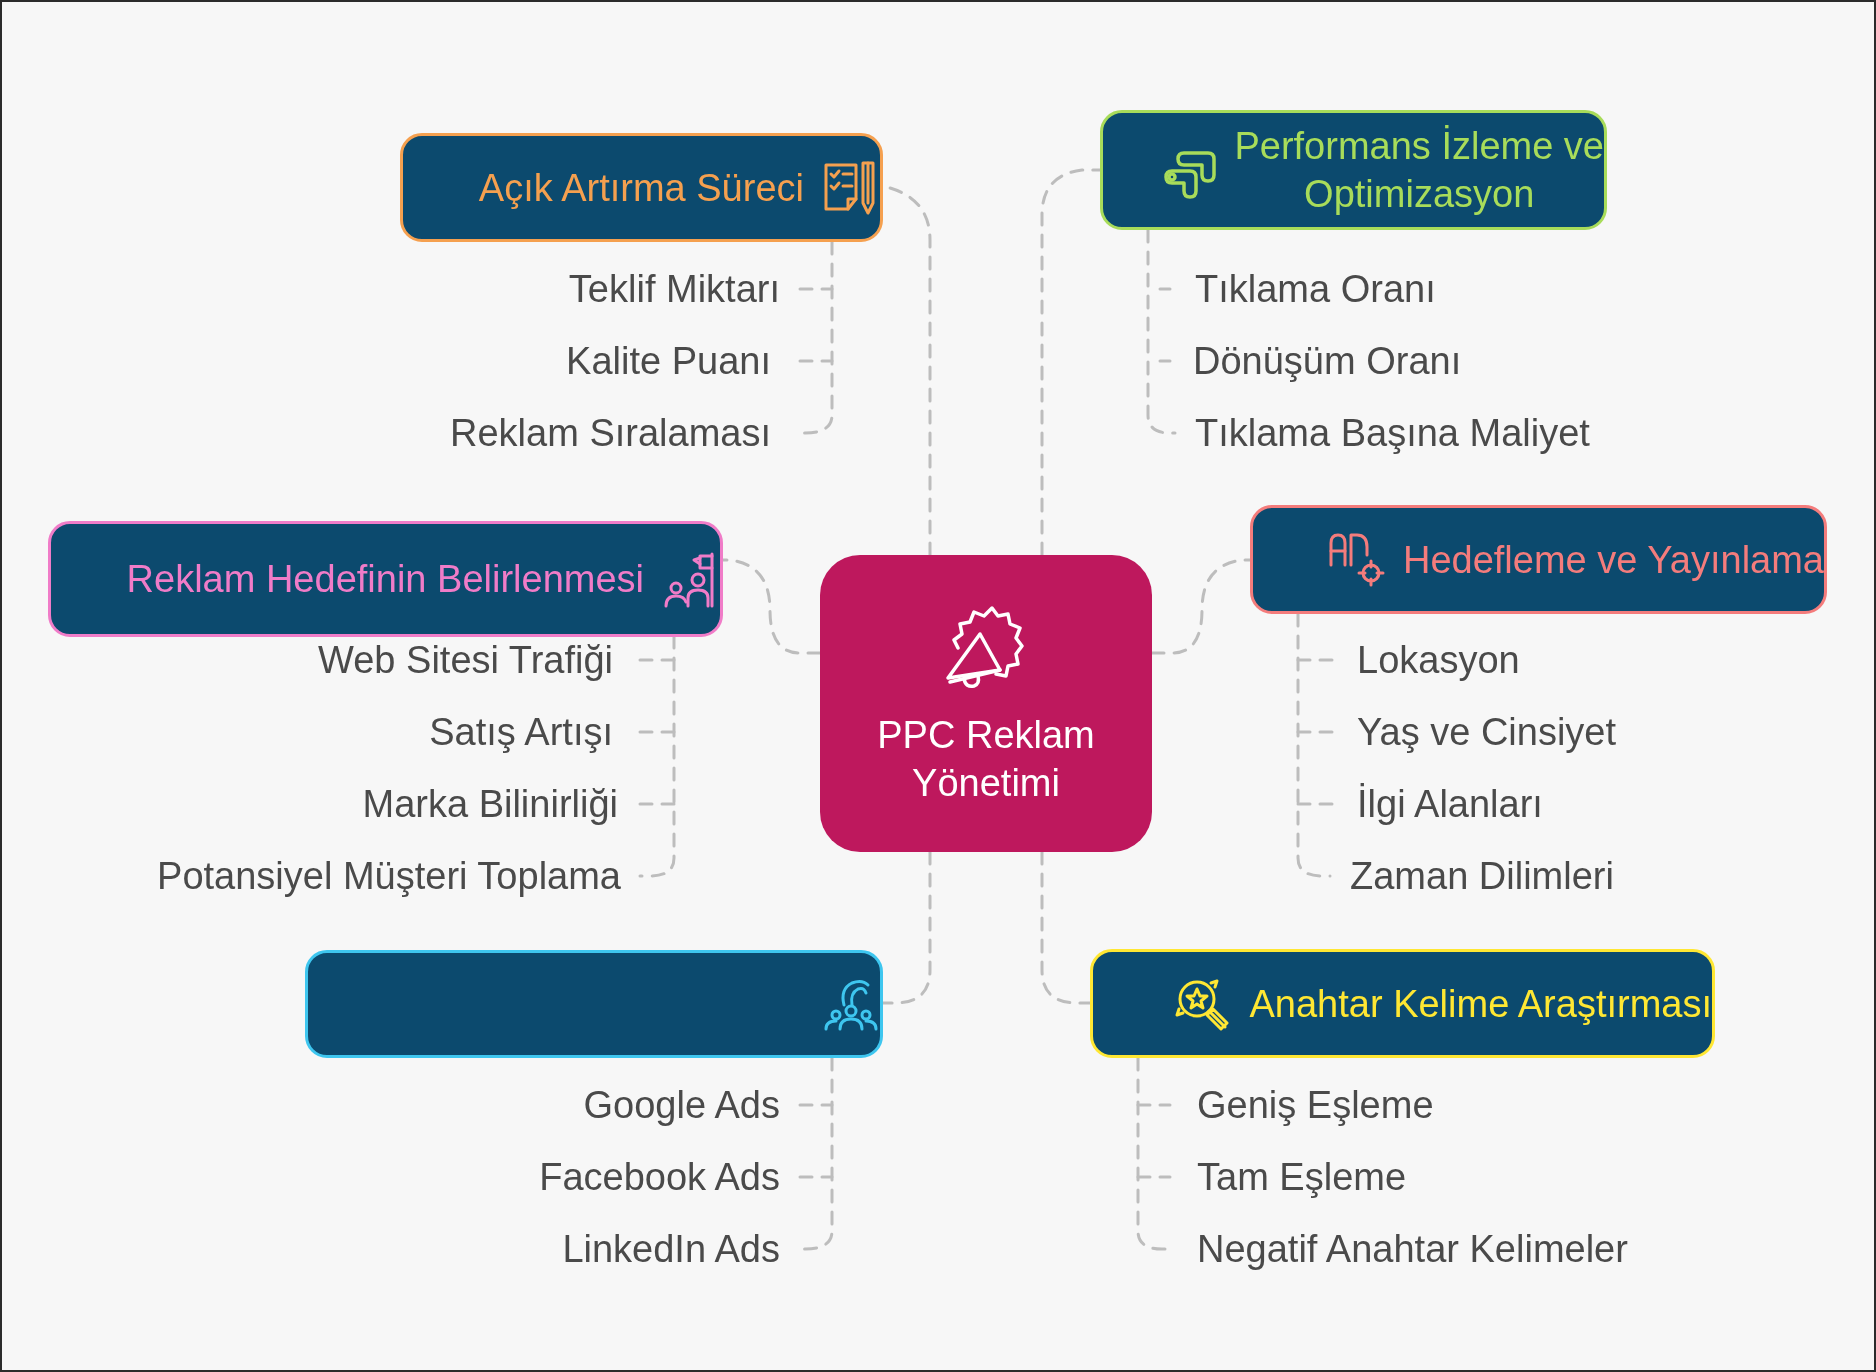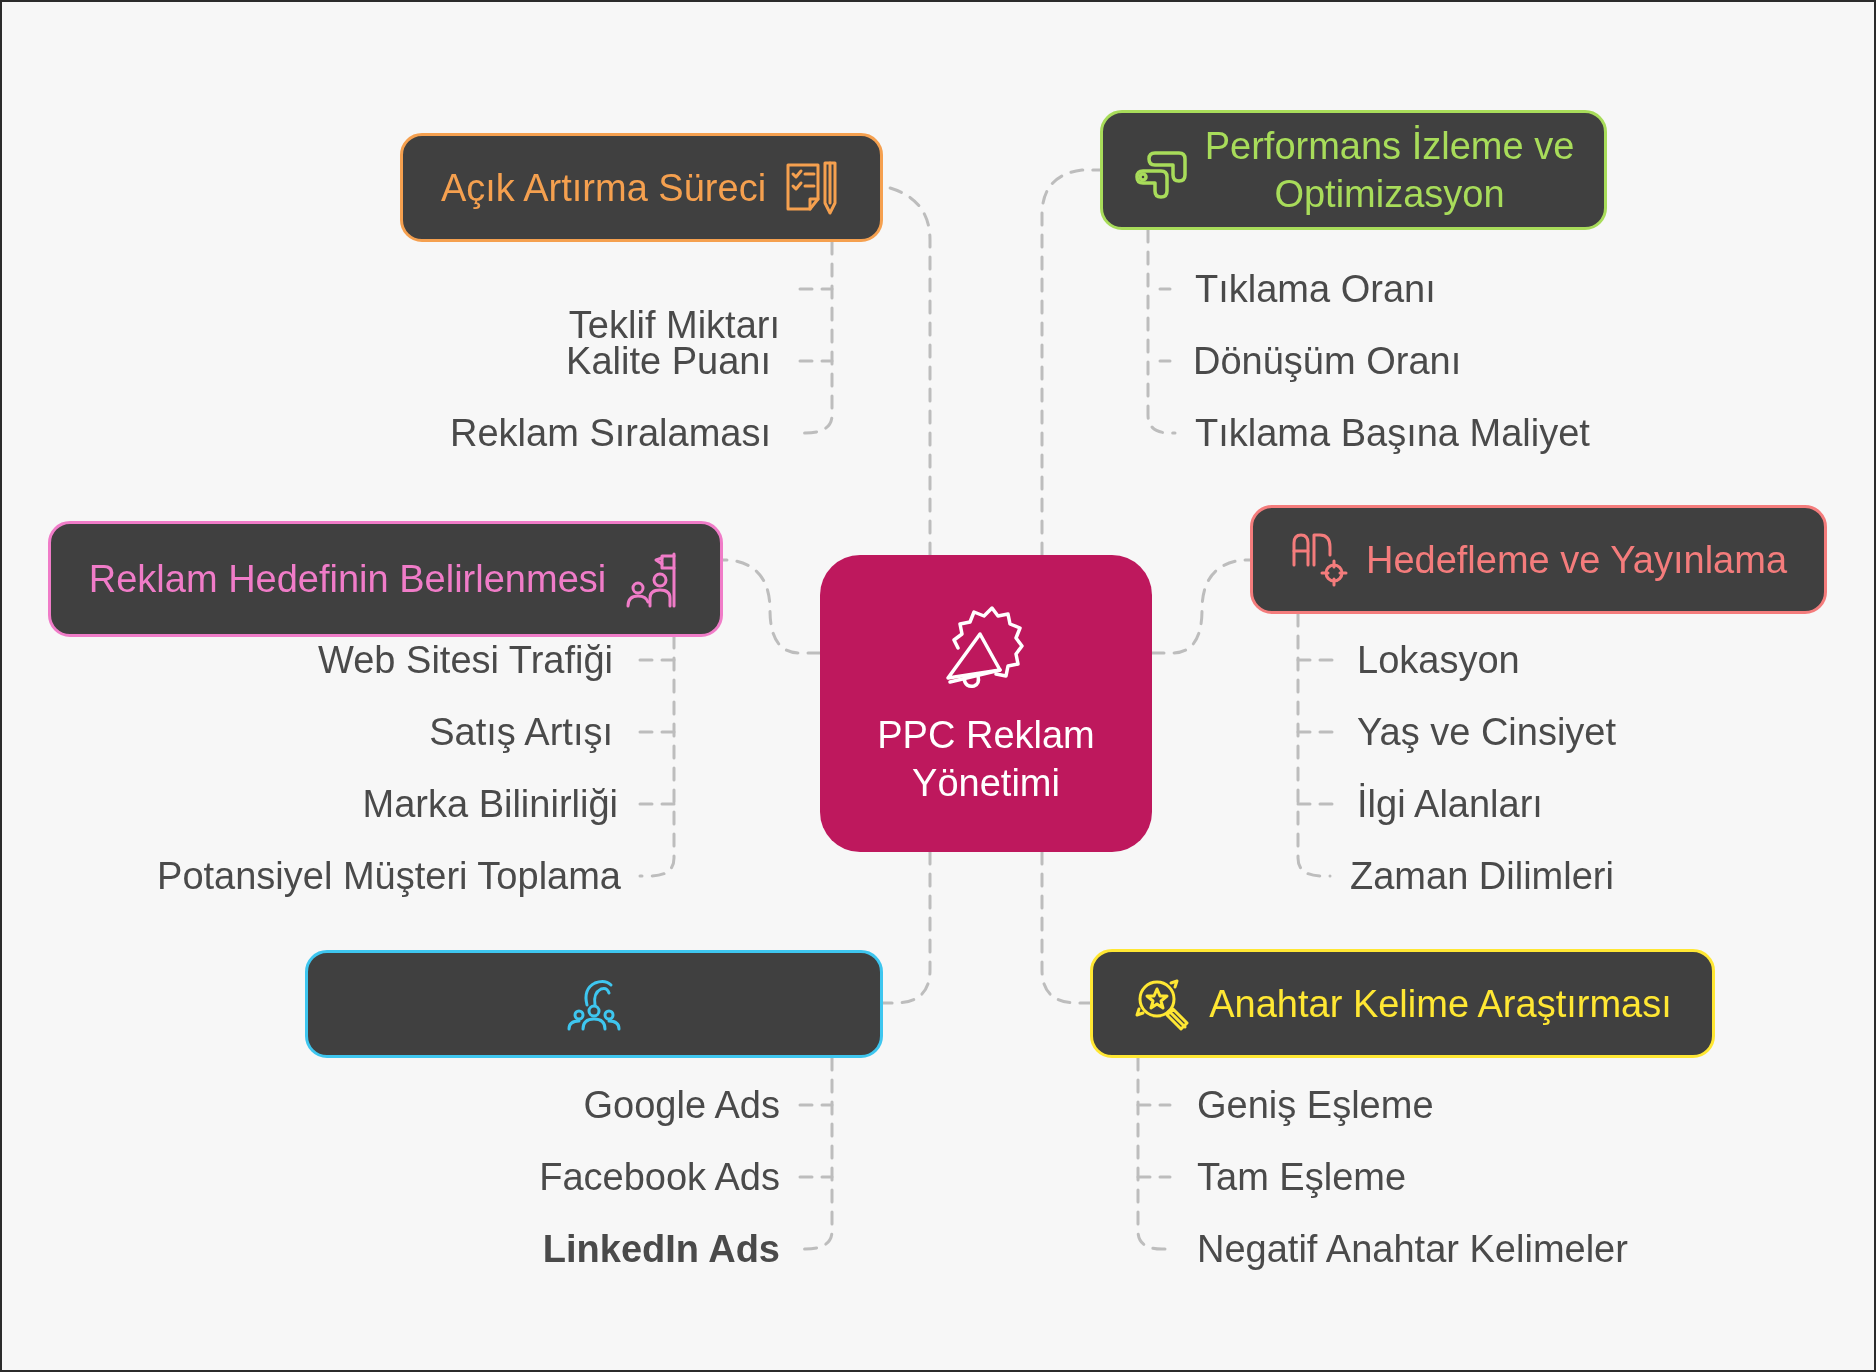--- a/index.html
+++ b/index.html
@@ -8,22 +8,22 @@
     background: #f7f7f7;
     font-family: "Liberation Sans", "DejaVu Sans", sans-serif;
   }
   .frame {
     position: absolute; left: 0; top: 0; width: 1872px; height: 1368px;
     border: 2px solid #2b2b2b; background: #f7f7f7;
   }
   svg.lines { position: absolute; left: 0; top: 0; }
   .node {
     position: absolute; box-sizing: border-box;
-    border: 3px solid; border-radius: 22px; background: #404040;
-    display: flex; align-items: center; justify-content: center; gap: 18px;
+    border: 3px solid; border-radius: 22px; background: #0c4a6e;
+    display: flex; align-items: center; justify-content: flex-end; gap: 18px;
     font-size: 38px; line-height: 48px; text-align: center;
   }
   .node .icon { width: 58px; height: 58px; flex: 0 0 58px; }
   .node .icon svg { width: 58px; height: 58px; }
   .center {
     position: absolute; left: 820px; top: 555px; width: 332px; height: 297px;
     background: #be185d; border-radius: 40px; color: #fff;
     display: flex; flex-direction: column; align-items: center; justify-content: center;
     font-size: 38px; line-height: 48px; text-align: center;
   }
@@ -101,21 +101,21 @@
         <path d="M26 50 V40 H34"></path>
       <path d="M9 15 l3 3 l5 -6"></path>
         <path d="M21 15 H30"></path>
       <path d="M9 27 l3 3 l5 -6"></path>
         <path d="M21 27 H30"></path>
       <path d="M41 4 H51 V44 L46 54 L41 44 Z"></path>
         <path d="M46 4 V44"></path>
     </svg>
   </span>
 </div>
-<div class="item right" style="right:1096px; top:266px;margin-top:36px;">Teklif Miktarı</div>
+<div class="item right" style="right:1096px; top:266px;">Teklif Miktarı</div>
 <div class="item right" style="right:1105px; top:338px;">Kalite Puanı</div>
 <div class="item right" style="right:1105px; top:410px;">Reklam Sıralaması</div>
 
 <div class="node" style="left:1100px; top:110px; width:507px; height:120px; border-color:#A8DC5A; color:#A8DC5A; gap:14px;">
   <span class="icon">
     <svg viewBox="0 0 58 58" fill="none" stroke="#A8DC5A" stroke-width="3.5" stroke-linejoin="round" stroke-linecap="round">
       <path d="M22 12 H46 Q52 12 52 18 V34 Q52 40 46 40 Q40 40 40 34 V24 H22 Q16 24 16 18 Q16 12 22 12 Z"></path>
       <path d="M10 30 H28 Q34 30 34 36 V50 Q34 56 28 56 Q22 56 22 50 V42 H10 Q4 42 4 36 Q4 30 10 30 Z"></path>
       <circle cx="10" cy="36" r="3"></circle>
     </svg>
@@ -177,21 +177,21 @@
         <circle cx="14" cy="40" r="4"></circle>
         <circle cx="44" cy="40" r="4"></circle>
       <path d="M18 54 Q18 44 29 44 Q40 44 40 54"></path>
         <path d="M4 54 Q4 46 14 46"></path>
         <path d="M54 54 Q54 46 44 46"></path>
     </svg>
   </span>
 </div>
 <div class="item right" style="right:1096px; top:1082px;">Google Ads</div>
 <div class="item right" style="right:1096px; top:1154px;">Facebook Ads</div>
-<div class="item right" style="right:1096px; top:1226px;font-weight:bold;">LinkedIn Ads</div>
+<div class="item right" style="right:1096px; top:1226px;">LinkedIn Ads</div>
 
 <div class="node" style="left:1090px; top:949px; width:625px; height:109px; border-color:#FFE733; color:#FFE733;">
   <span class="icon">
     <svg viewBox="0 0 58 58" fill="none" stroke="#FFE733" stroke-width="3" stroke-linejoin="round" stroke-linecap="round">
       <circle cx="24" cy="24" r="17"></circle>
         <path d="M36 36 L52 52"></path>
         <path d="M34 40 L40 34 L54 48 L48 54 Z"></path>
       <path d="M24 14 L27 21 L34 21 L28 26 L30 33 L24 29 L18 33 L20 26 L14 21 L21 21 Z"></path>
       <path d="M6 34 L4 40 L10 38"></path>
         <path d="M42 12 L44 6 L38 8"></path>

